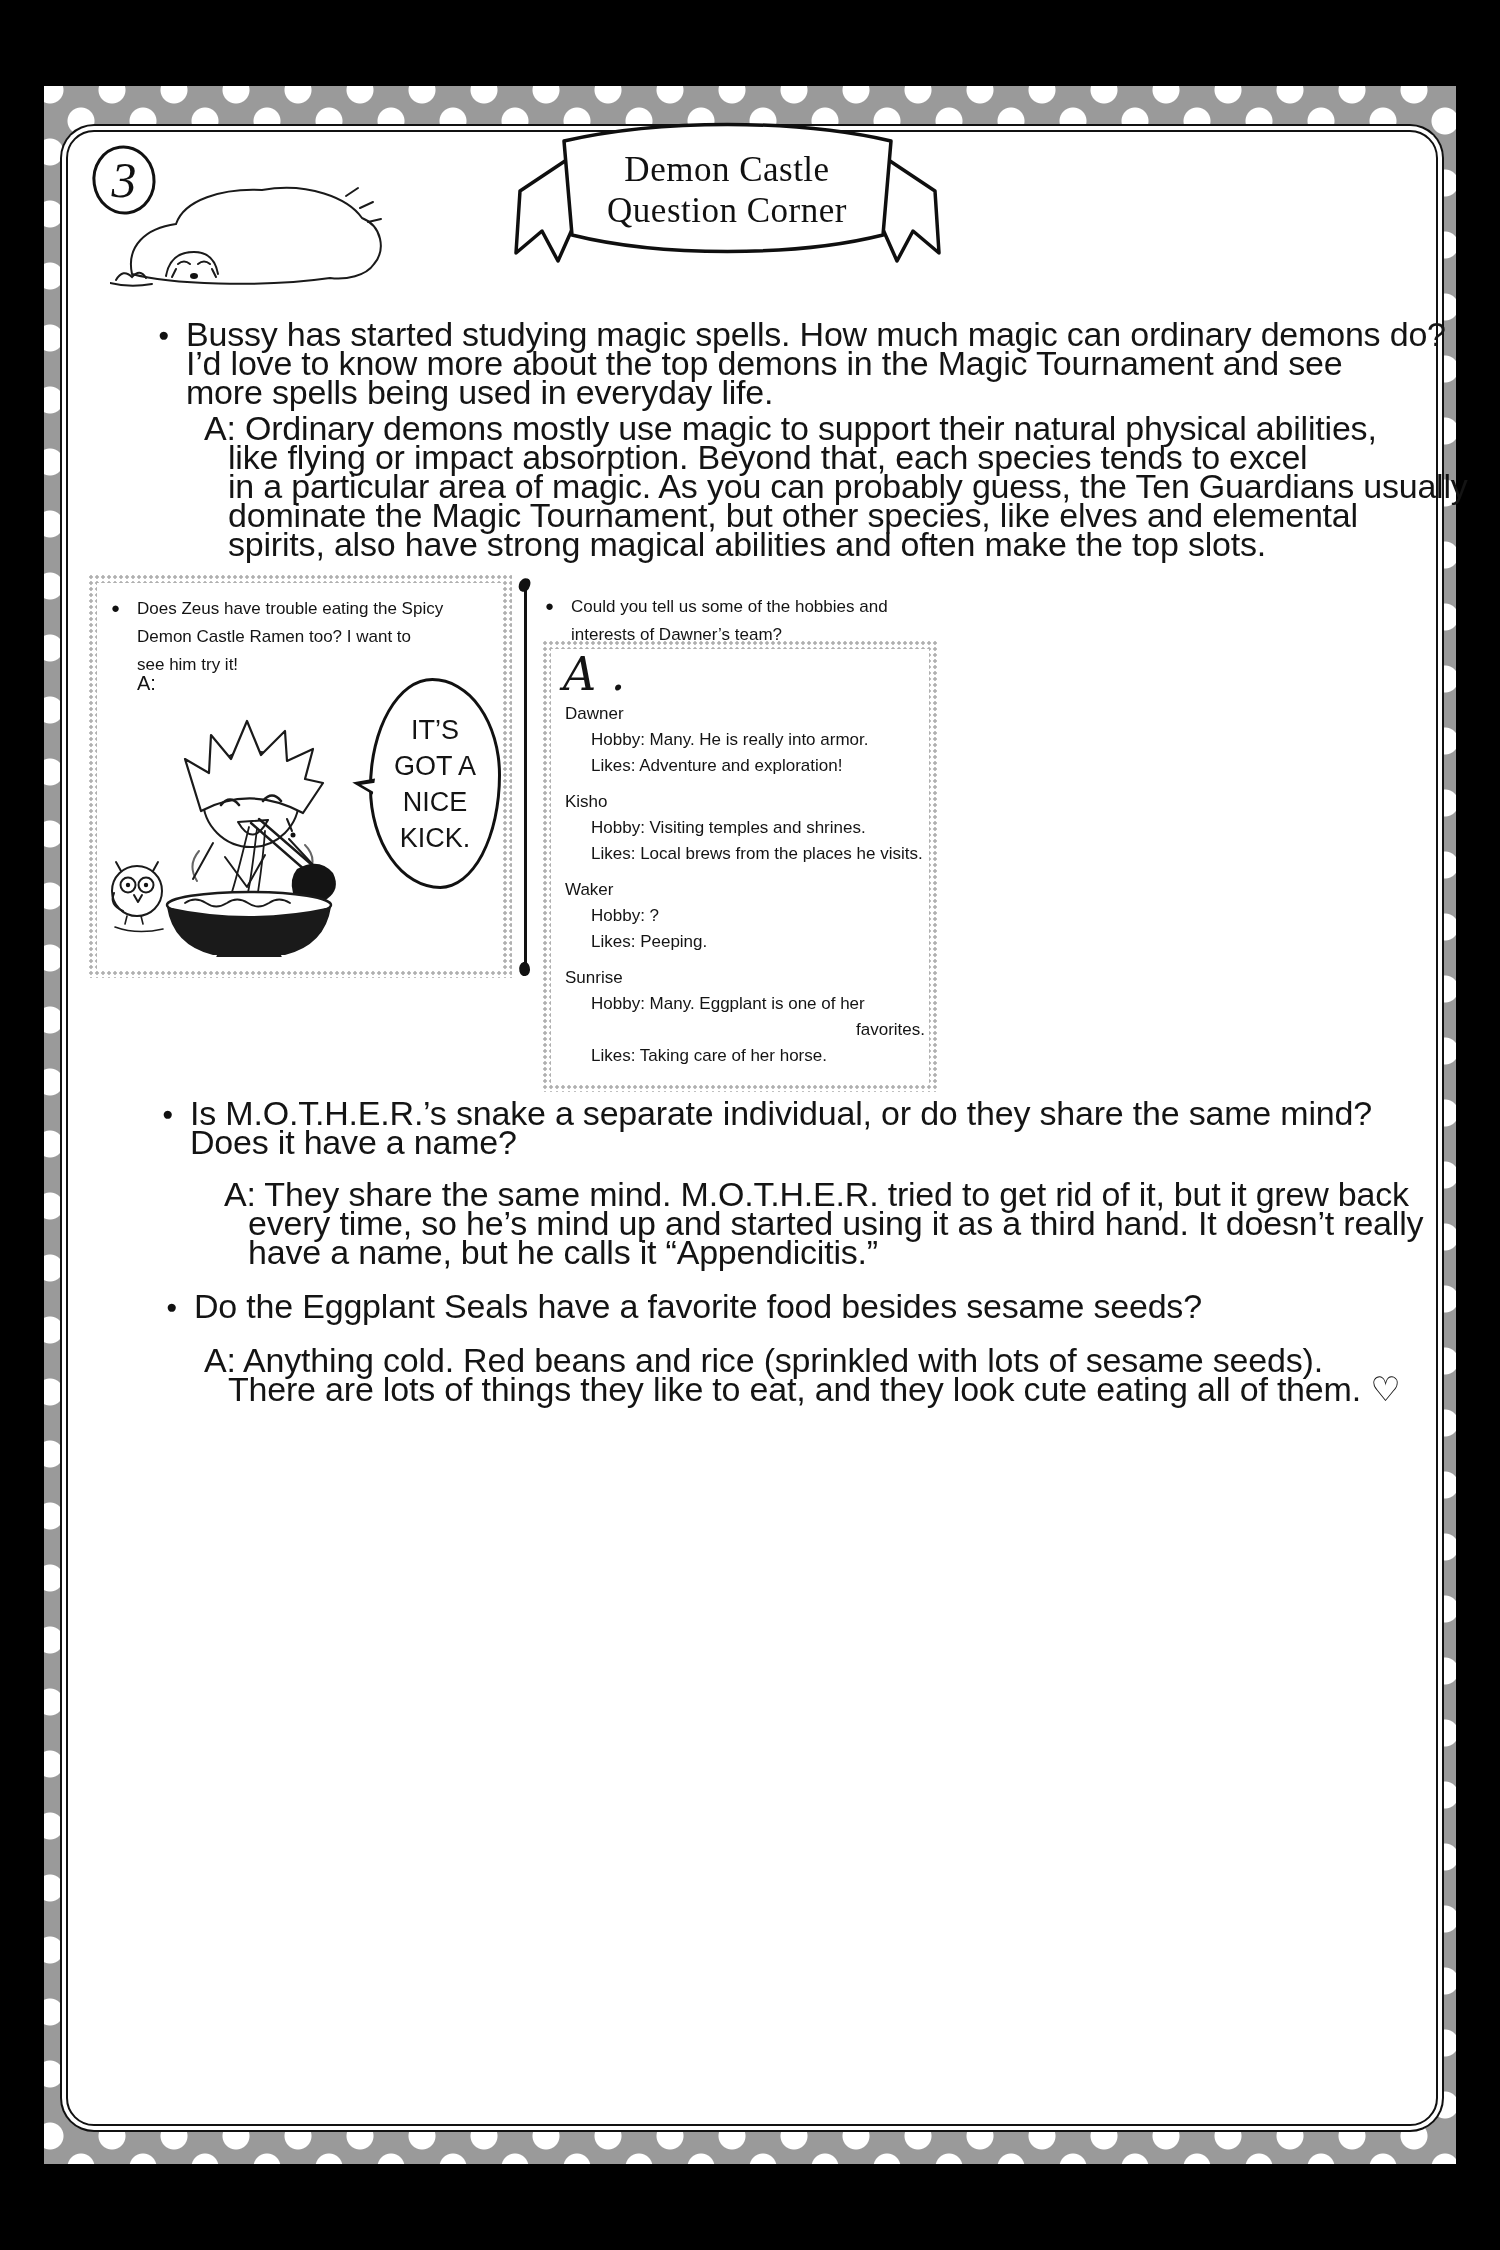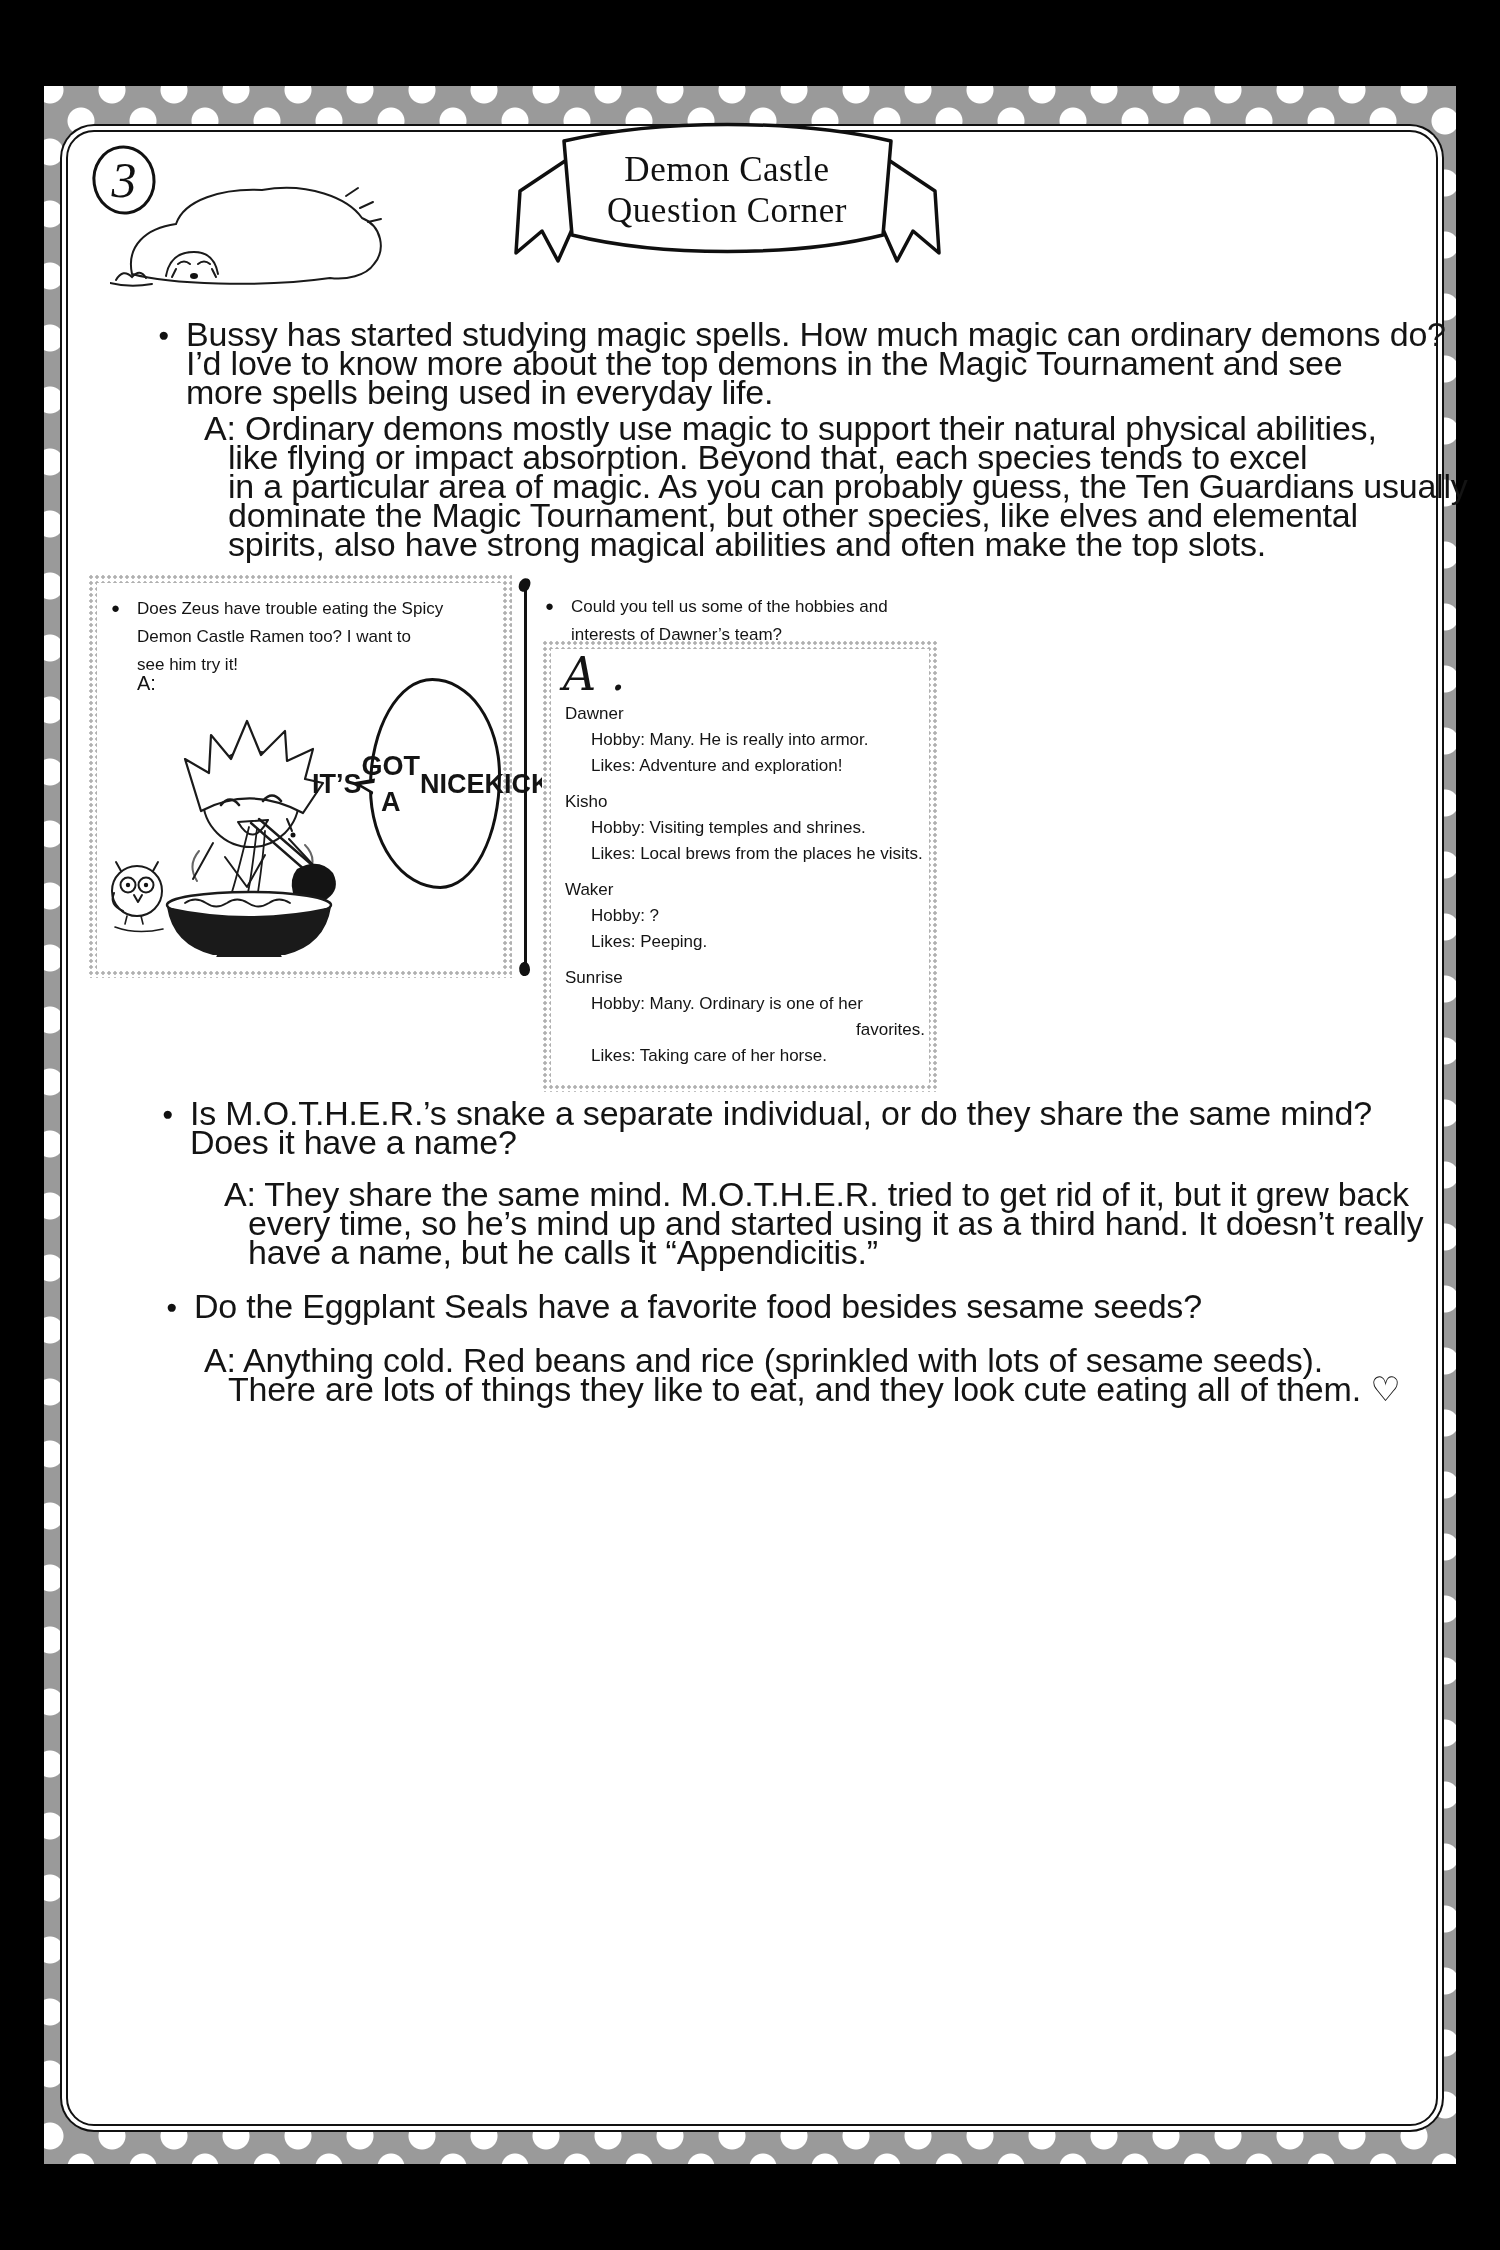--- a/index.html
+++ b/index.html
@@ -27,22 +27,22 @@
   .box-inner{position:relative;width:100%;height:100%;background:#fff;}
   .a-label{position:absolute;font-size:20px;}
   .bubble{position:absolute;background:#fff;border:3px solid #111;
           border-radius:48% 52% 46% 54% / 52% 46% 54% 48%;}
   .bubble::before{content:"";position:absolute;left:-20px;top:96px;width:0;height:0;
           border-style:solid;border-width:7px 22px 9px 0;
           border-color:transparent #111 transparent transparent;transform:rotate(8deg);}
   .bubble::after{content:"";position:absolute;left:-11px;top:100px;width:0;height:0;
           border-style:solid;border-width:5px 17px 7px 0;
           border-color:transparent #fff transparent transparent;transform:rotate(8deg);}
-  .bubble-text{position:absolute;inset:0;display:flex;flex-direction:row;
-          justify-content:center;align-items:center;font-weight:700;font-size:27px;
+  .bubble-text{position:absolute;inset:0;display:flex;flex-direction:column;
+          justify-content:center;align-items:center;font-weight:400;font-size:27px;
           line-height:36px;text-align:center;}
   .divider{position:absolute;width:3px;background:#111;}
   .div-dot{position:absolute;width:11px;height:14px;background:#111;
            border-radius:60% 40% 55% 45%;}
   .handwritten{position:absolute;font-family:"DejaVu Serif",serif;font-style:italic;
            font-size:46px;line-height:50px;}
   .entries{position:absolute;font-size:17px;line-height:26px;}
   .entry{margin-top:10px;}
   .entry:first-child{margin-top:0;}
   .entry-row{margin-left:26px;white-space:nowrap;}
@@ -175,21 +175,21 @@
           <div class="entry-row">Hobby:  Visiting temples and shrines.</div>
           <div class="entry-row">Likes:  Local brews from the places he visits.</div>
         </div>
         <div class="entry">
           <div class="entry-name">Waker</div>
           <div class="entry-row">Hobby:  ?</div>
           <div class="entry-row">Likes:  Peeping.</div>
         </div>
         <div class="entry">
           <div class="entry-name">Sunrise</div>
-          <div class="entry-row">Hobby:  Many. Ordinary is one of her</div>
+          <div class="entry-row">Hobby:  Many. Eggplant is one of her</div>
           <div class="entry-row row-cont">favorites.</div>
           <div class="entry-row">Likes:  Taking care of her horse.</div>
         </div>
       </div>
     </div>
   </div>
 
   <span class="bullet big" style="left:162px;top:1103px;">●</span>
   <div class="abs tblock main-text" style="left:190px;top:1099px;">
     <div>Is M.O.T.H.E.R.’s snake a separate individual, or do they share the same mind?</div>

